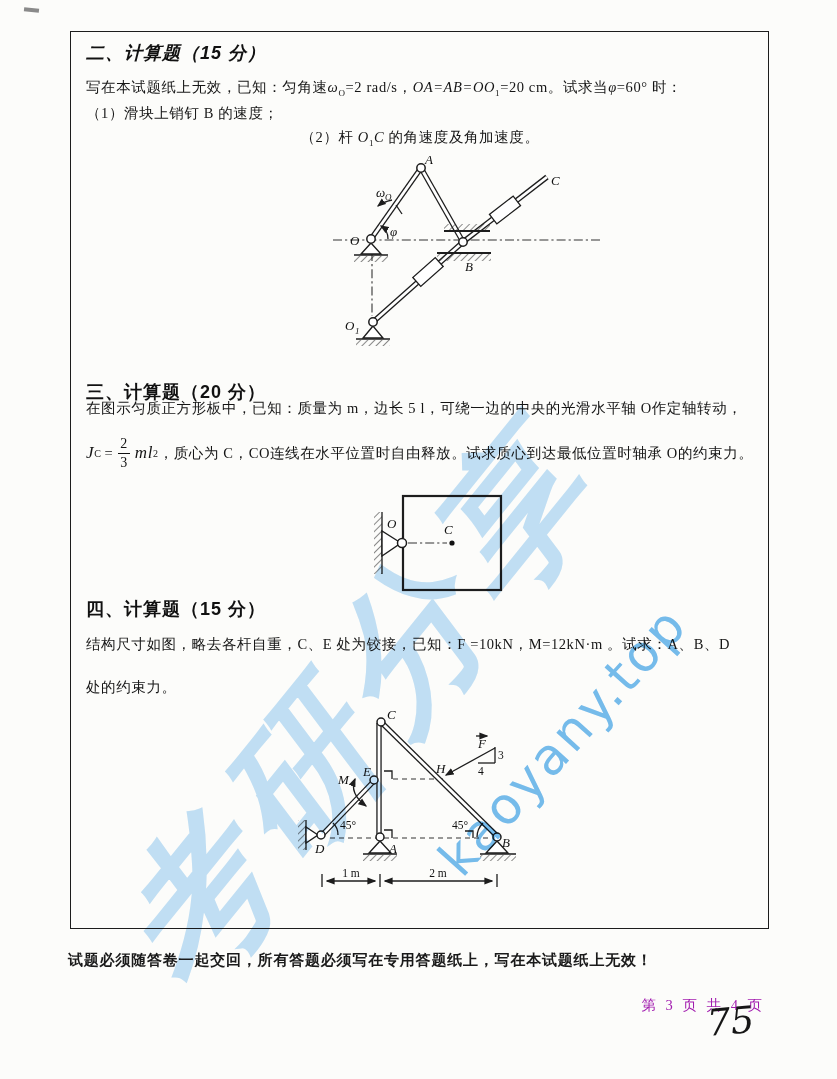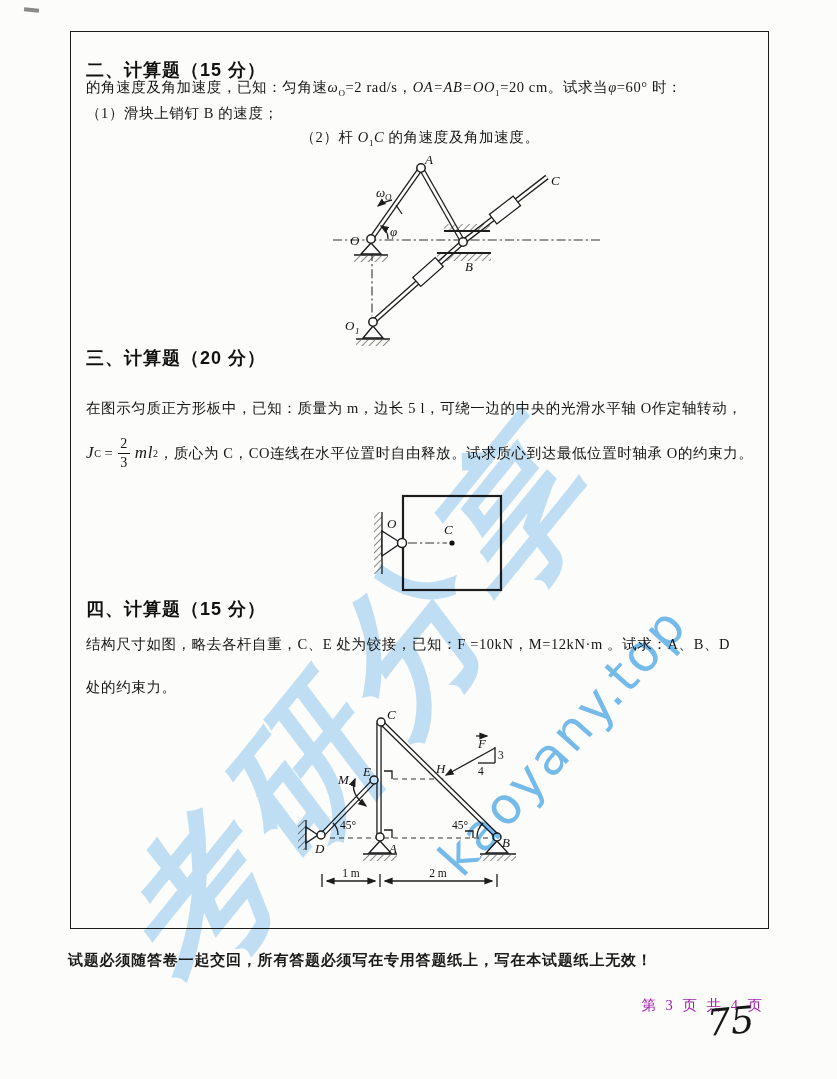--- a/index.html
+++ b/index.html
@@ -74,26 +74,26 @@
 </style>
 </head>
 <body>
 
 <div class="page">
 
   <div class="artifact"></div>
 
   <div class="border-box">
 
-    <div class="sec-title" style="top:26px;">二、计算题（15 分）</div>
-    <div class="body-line" style="top:44px;"><span>的角速度及角加速度，已知：匀角速</span><i>ω</i><sub>O</sub><span>=2 rad/s，</span><i>OA=AB=OO</i><sub>1</sub><span>=20 cm。试求当</span><i>φ</i><span>=60° 时：</span></div>
+    <div class="sec-title" style="top:9px;font-style:italic;">二、计算题（15 分）</div>
+    <div class="body-line" style="top:44px;"><span>写在本试题纸上无效，已知：匀角速</span><i>ω</i><sub>O</sub><span>=2 rad/s，</span><i>OA=AB=OO</i><sub>1</sub><span>=20 cm。试求当</span><i>φ</i><span>=60° 时：</span></div>
     <div class="body-line" style="top:70px;">（1）滑块上销钉 B 的速度；</div>
     <div class="body-line" style="top:94px;text-align:center;"><span>（2）杆 </span><i>O</i><sub>1</sub><i>C</i><span> 的角速度及角加速度。</span></div>
 
-    <div class="sec-title" style="top:314px;">三、计算题（20 分）</div>
+    <div class="sec-title" style="top:348px;">三、计算题（20 分）</div>
     <div class="body-line" style="top:365px;">在图示匀质正方形板中，已知：质量为 m，边长 5 l，可绕一边的中央的光滑水平轴 O作定轴转动，</div>
     <div class="frac-row">
       <span class="bigvar">J</span>
         <sub>C</sub>
       <span>=</span>
       <span class="frac">
           <span class="num">2</span>
           <span class="bar"></span>
           <span class="den">3</span>
         </span>

